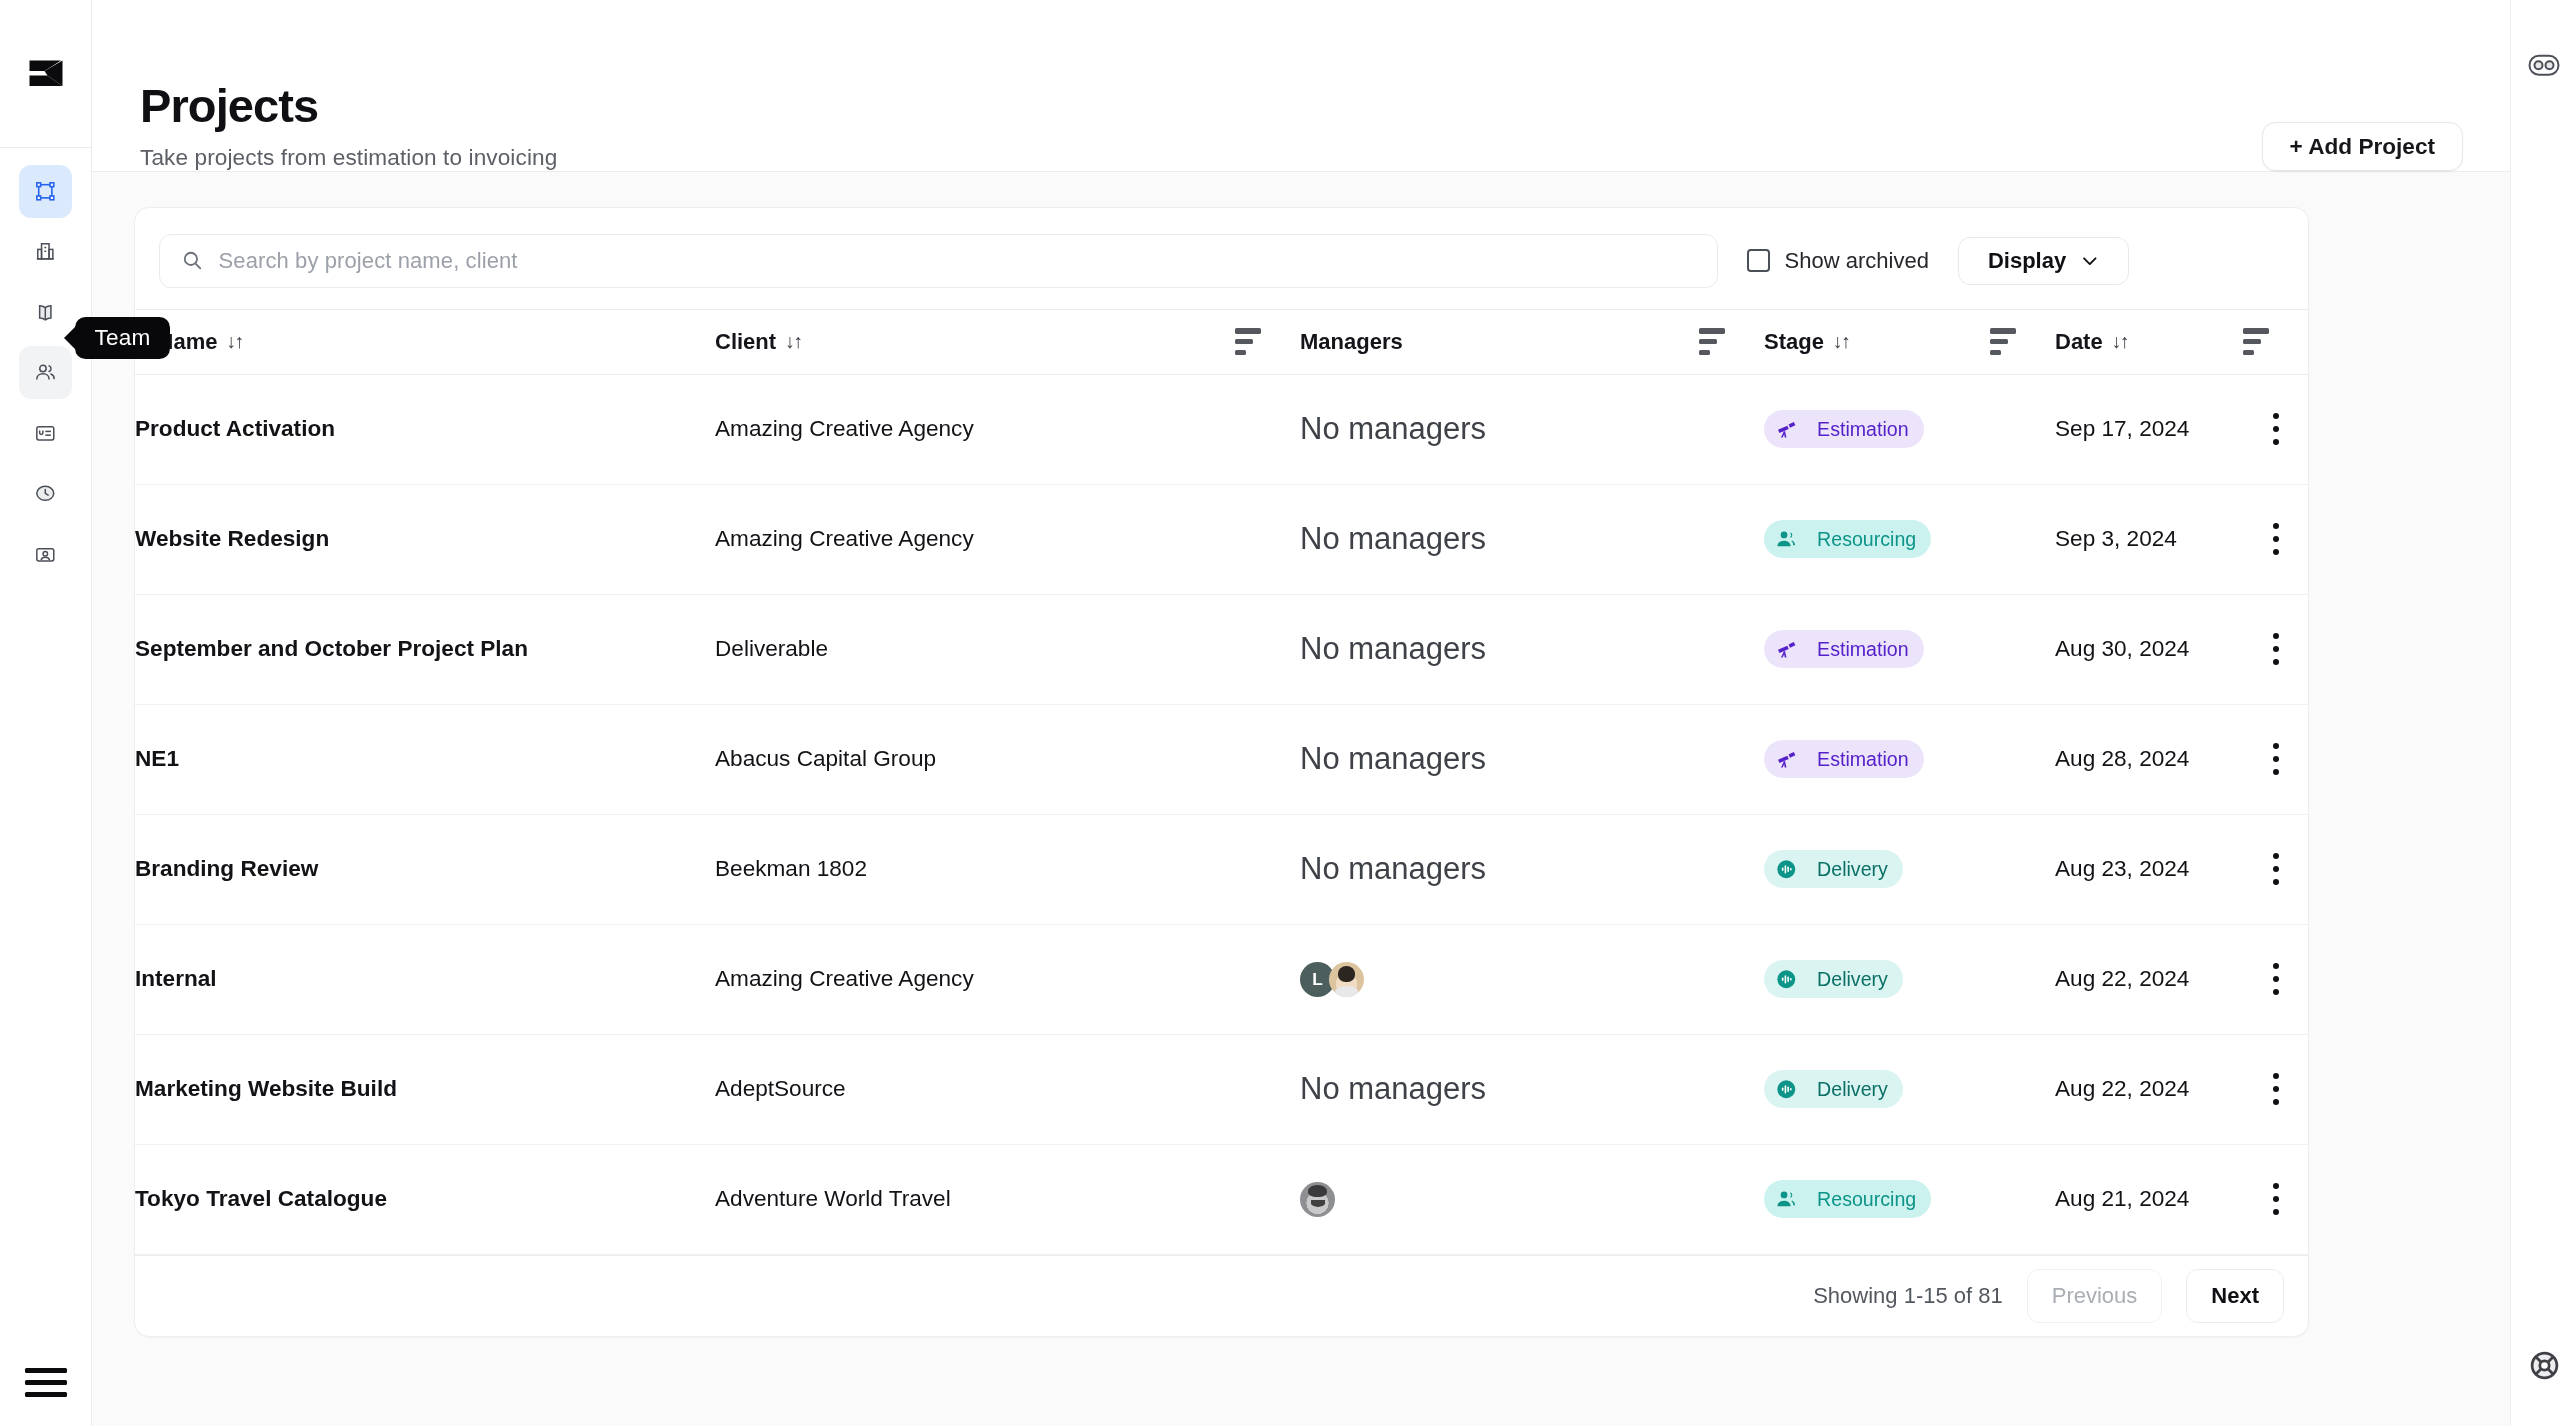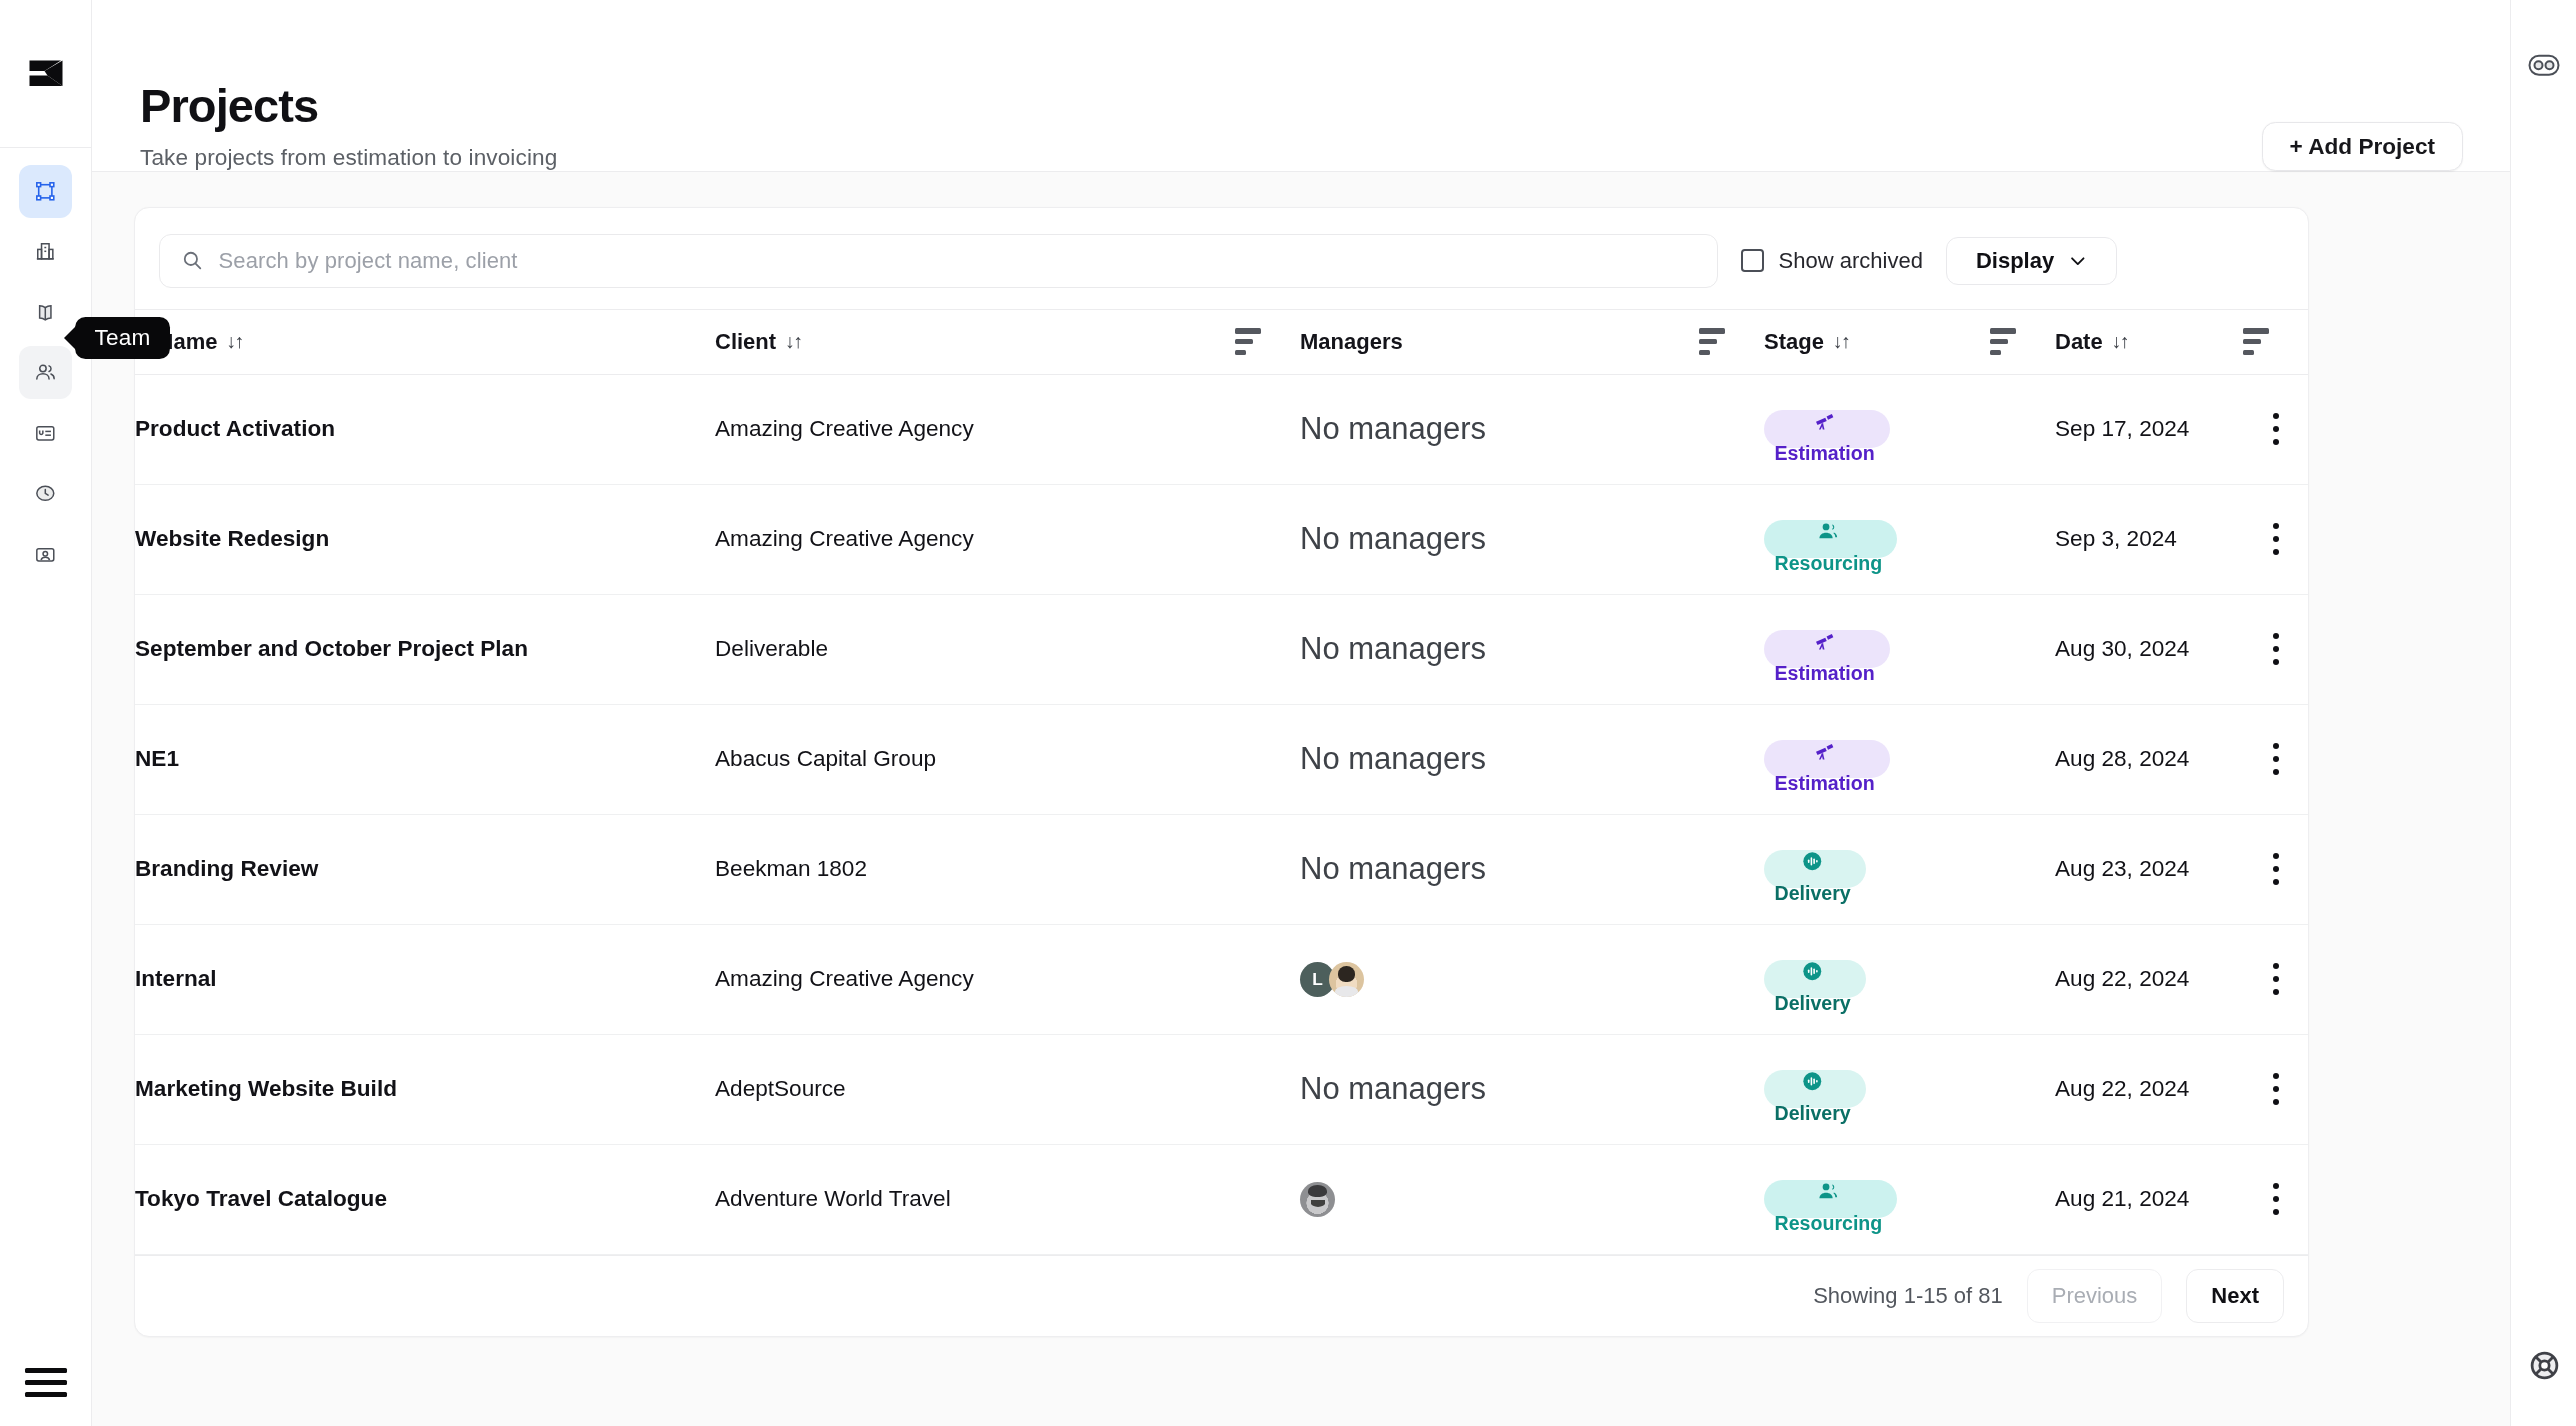--- a/index.html
+++ b/index.html
@@ -87,21 +87,21 @@
     background: #ffffff;
     border: 1.5px solid #eeeef0;
     border-radius: 15px;
     width: 2175px;
     height: 1130px;
     display: flex; flex-direction: column;
     overflow: hidden;
     box-shadow: 0 0.8px 1.5px rgba(16,16,20,.03);
   }
 
-  .toolbar { padding: 25.6px 24px 21px 24px; display: flex; align-items: center; gap: 23px; }
+  .toolbar { padding: 25.6px 24px 21px 24px; display: flex; align-items: center; gap: 29px; }
   .searchbox {
     flex: 1; height: 54px; border: 1.5px solid #eaeaec; border-radius: 12px;
     display: flex; align-items: center; gap: 15px; padding: 0 21px;
     background: #ffffff; max-width: 1559px;
   }
   .search-ph { font-size: 22px; color: #9ca0a8; letter-spacing: 0.1px; }
   .chk-wrap { display: flex; align-items: center; gap: 15px; cursor: pointer; }
   .chk { width: 22.6px; height: 22.6px; border: 2.3px solid #4b4f57; border-radius: 3.8px; background:#fff; }
   .chk-lbl { font-size: 22px; color: #26262c; }
   .display-btn {
@@ -134,23 +134,23 @@
     border-bottom: 1.5px solid #eff0f1;
     height: 110px;
     font-size: 22.6px; color: #121217;
     vertical-align: middle; padding: 0;
   }
   td.c-name { padding-left: 22.6px; font-weight: 600; }
   .muted { color: #3e4248; }
   .no-mgr { color: #3e4248; font-size: 31px; }
 
   .badge {
-    display: inline-flex; align-items: center; gap: 9px;
+    display: inline-flex; align-items: center; gap: 20px;
     height: 38px; padding: 0 15px 0 10.5px; border-radius: 19px;
-    font-size: 19.6px; font-weight: 700; white-space: nowrap; flex-direction: column;
+    font-size: 19.6px; font-weight: 400; white-space: nowrap;
   }
   .badge.estimation { background: #ece4fb; color: #5521c9; }
   .badge.resourcing { background: #ccf2ef; color: #0d9488; }
   .badge.delivery   { background: #d9f4f1; color: #0b6f66; }
 
   .bi { width: 22.6px; height: 22.6px; display:block; flex:0 0 22.6px; }
 
   .avatars { display: flex; align-items: center; }
   .av {
     width: 35px; height: 35px; border-radius: 50%;

